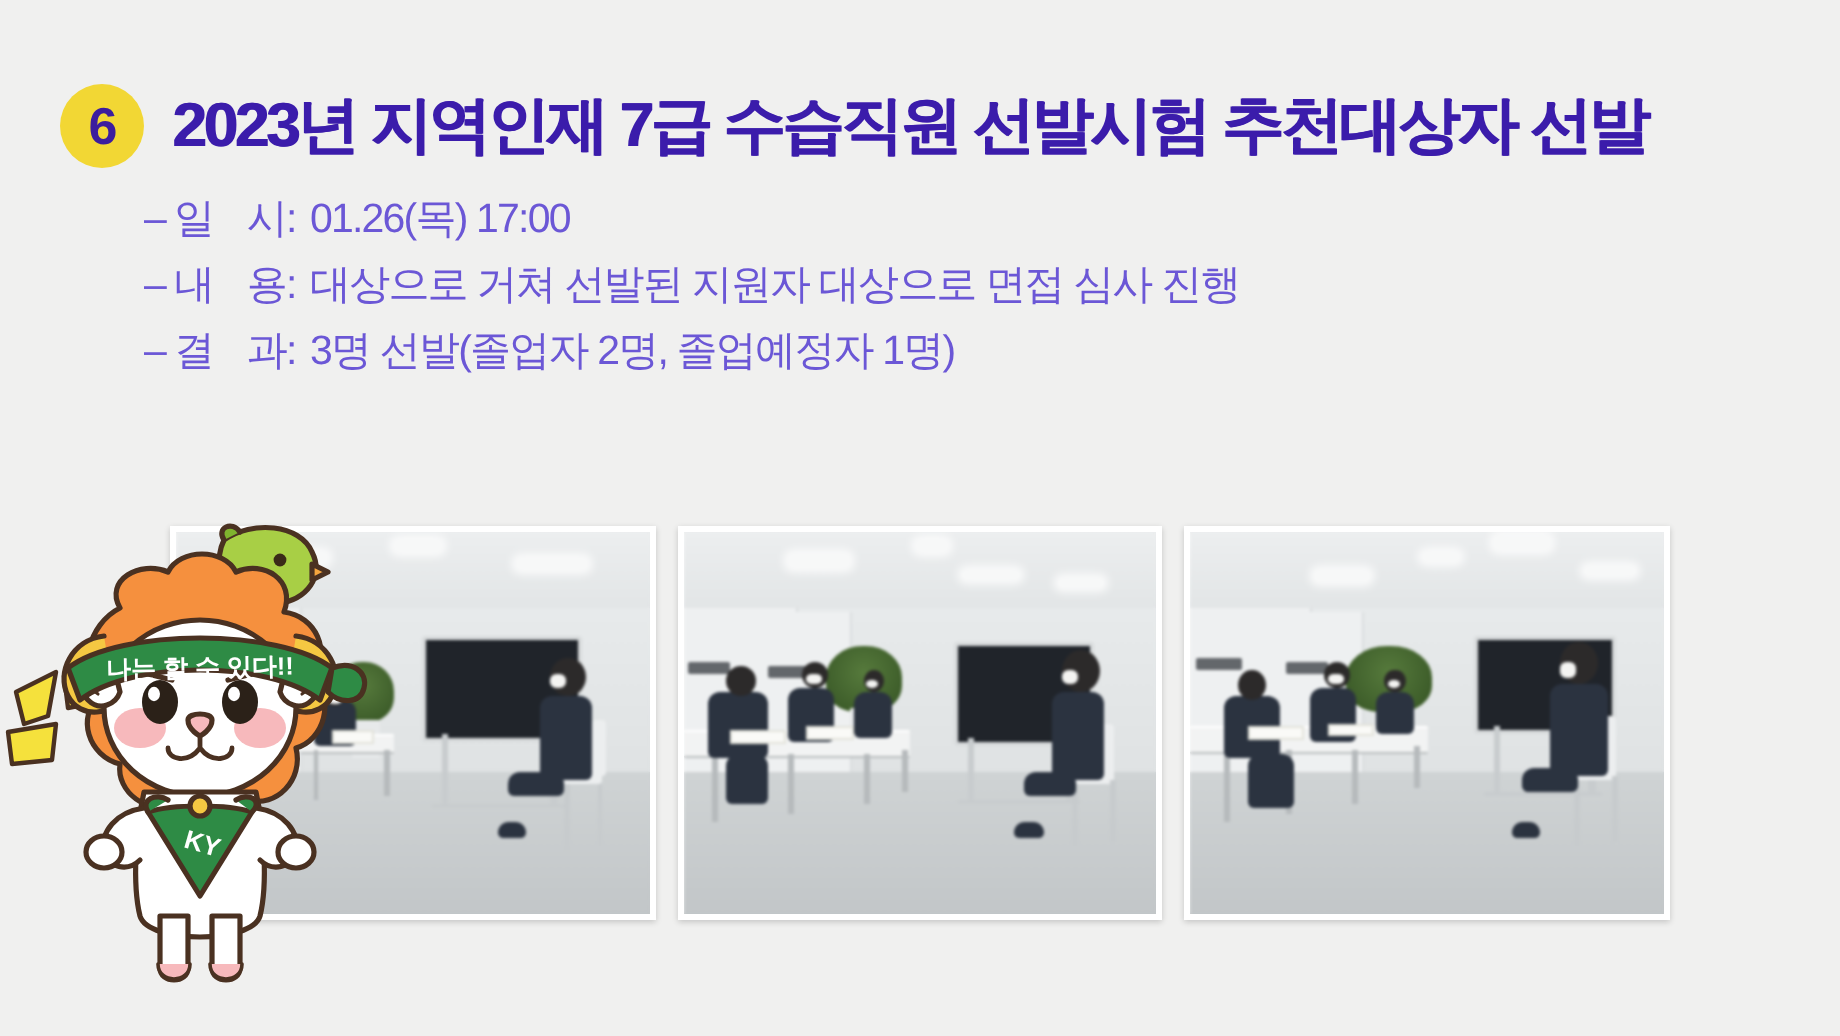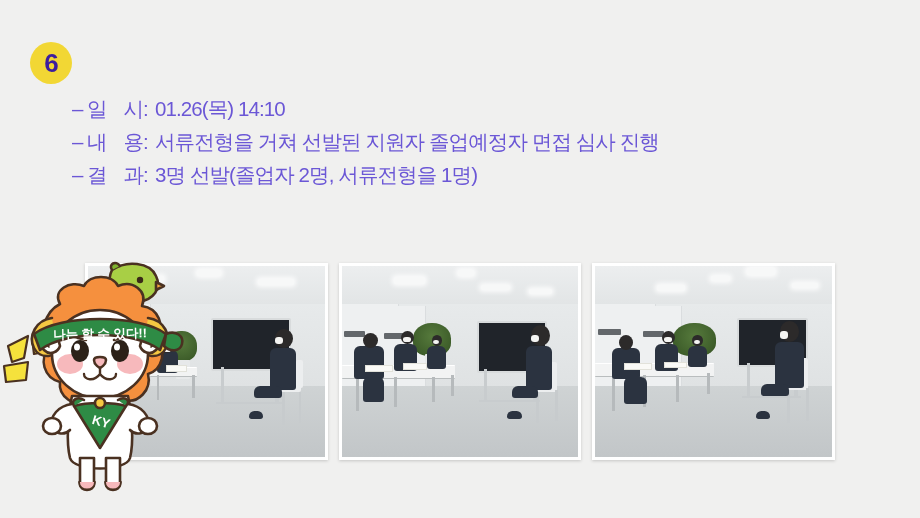--- a/index.html
+++ b/index.html
@@ -227,52 +227,53 @@
     pointer-events: none;
   }
 </style>
 </head>
 <body>
 
 <div id="slide-header">
   <div id="number-badge">
     <span id="number-badge-label">6</span>
   </div>
+  <div id="slide-title">2023년 지역인재 7급 수습직원 선발시험 추천대상자 선발</div>
 </div>
 
 <div id="bullet-list">
 
   <div class="bullet-row">
     <span class="bullet-dash">–</span>
     <span class="bullet-label">
       <span>일</span>
       <span>시</span>
     </span>
     <span class="bullet-colon">:</span>
-    <span class="bullet-text">01.26(목) 14:10</span>
+    <span class="bullet-text">01.26(목) 17:00</span>
   </div>
 
   <div class="bullet-row">
     <span class="bullet-dash">–</span>
     <span class="bullet-label">
       <span>내</span>
       <span>용</span>
     </span>
     <span class="bullet-colon">:</span>
-    <span class="bullet-text">서류전형을 거쳐 선발된 지원자 졸업예정자 면접 심사 진행</span>
+    <span class="bullet-text">대상으로 거쳐 선발된 지원자 대상으로 면접 심사 진행</span>
   </div>
 
   <div class="bullet-row">
     <span class="bullet-dash">–</span>
     <span class="bullet-label">
       <span>결</span>
       <span>과</span>
     </span>
     <span class="bullet-colon">:</span>
-    <span class="bullet-text">3명 선발(졸업자 2명, 서류전형을 1명)</span>
+    <span class="bullet-text">3명 선발(졸업자 2명, 졸업예정자 1명)</span>
   </div>
 
 </div>
 
 <div id="photo-strip">
 
   <div class="photo-frame">
     <div class="photo-inner">
       <div class="room-ceiling"></div>
       <div class="room-wall"></div>

